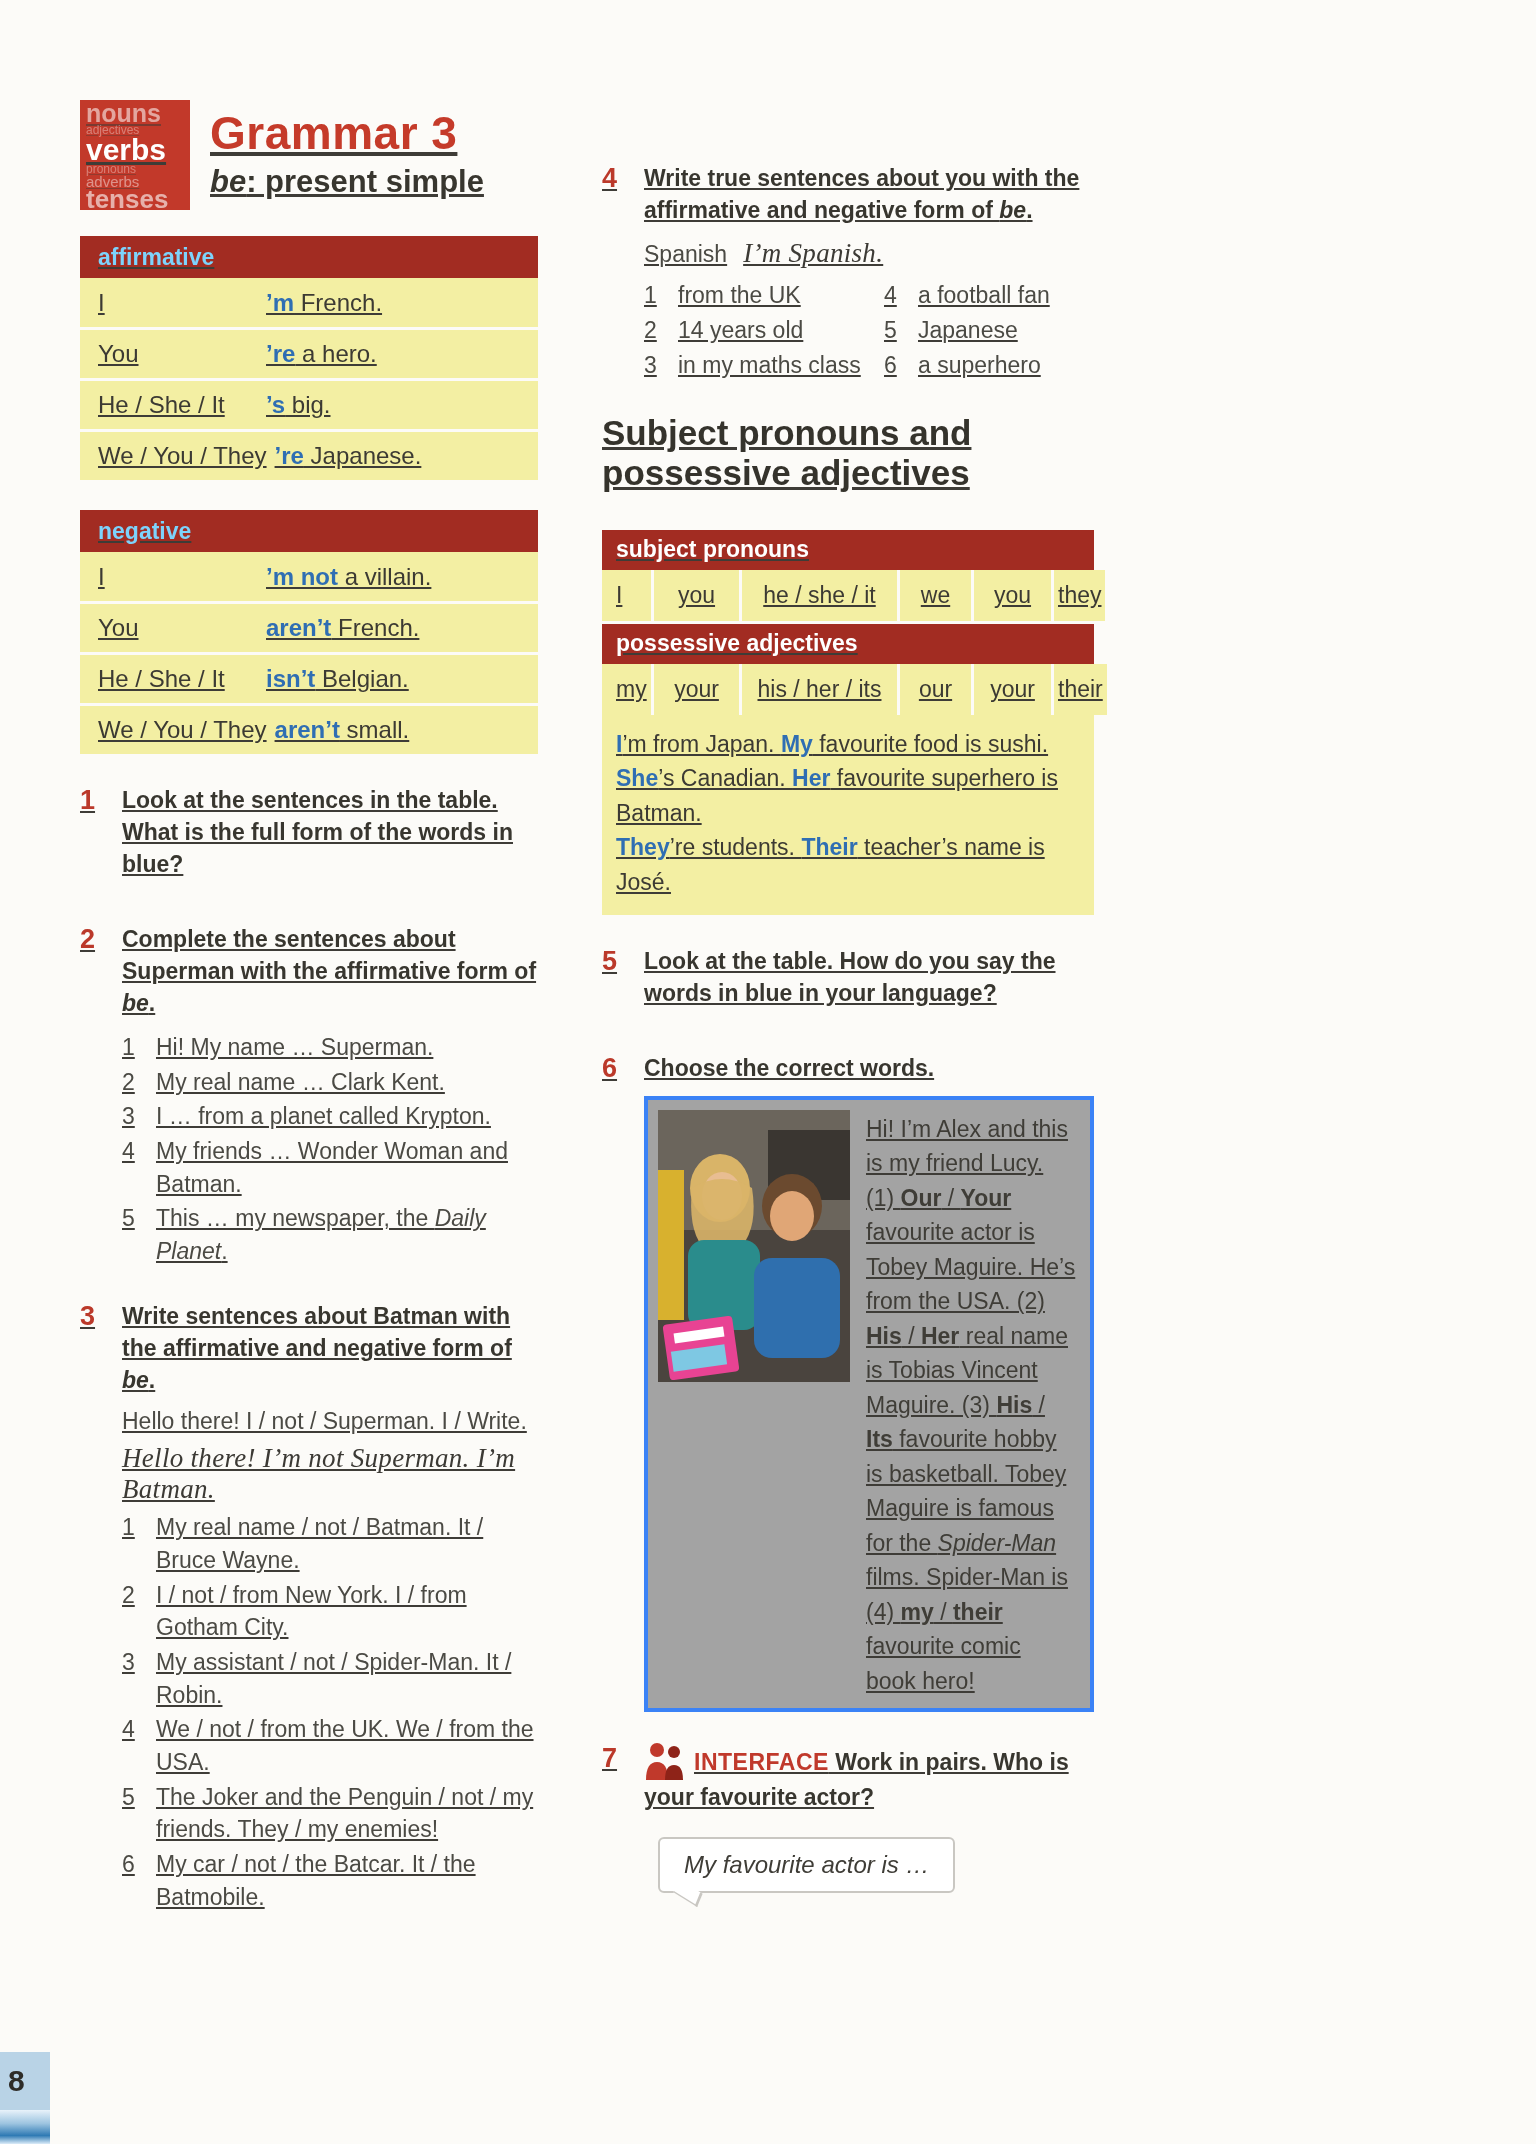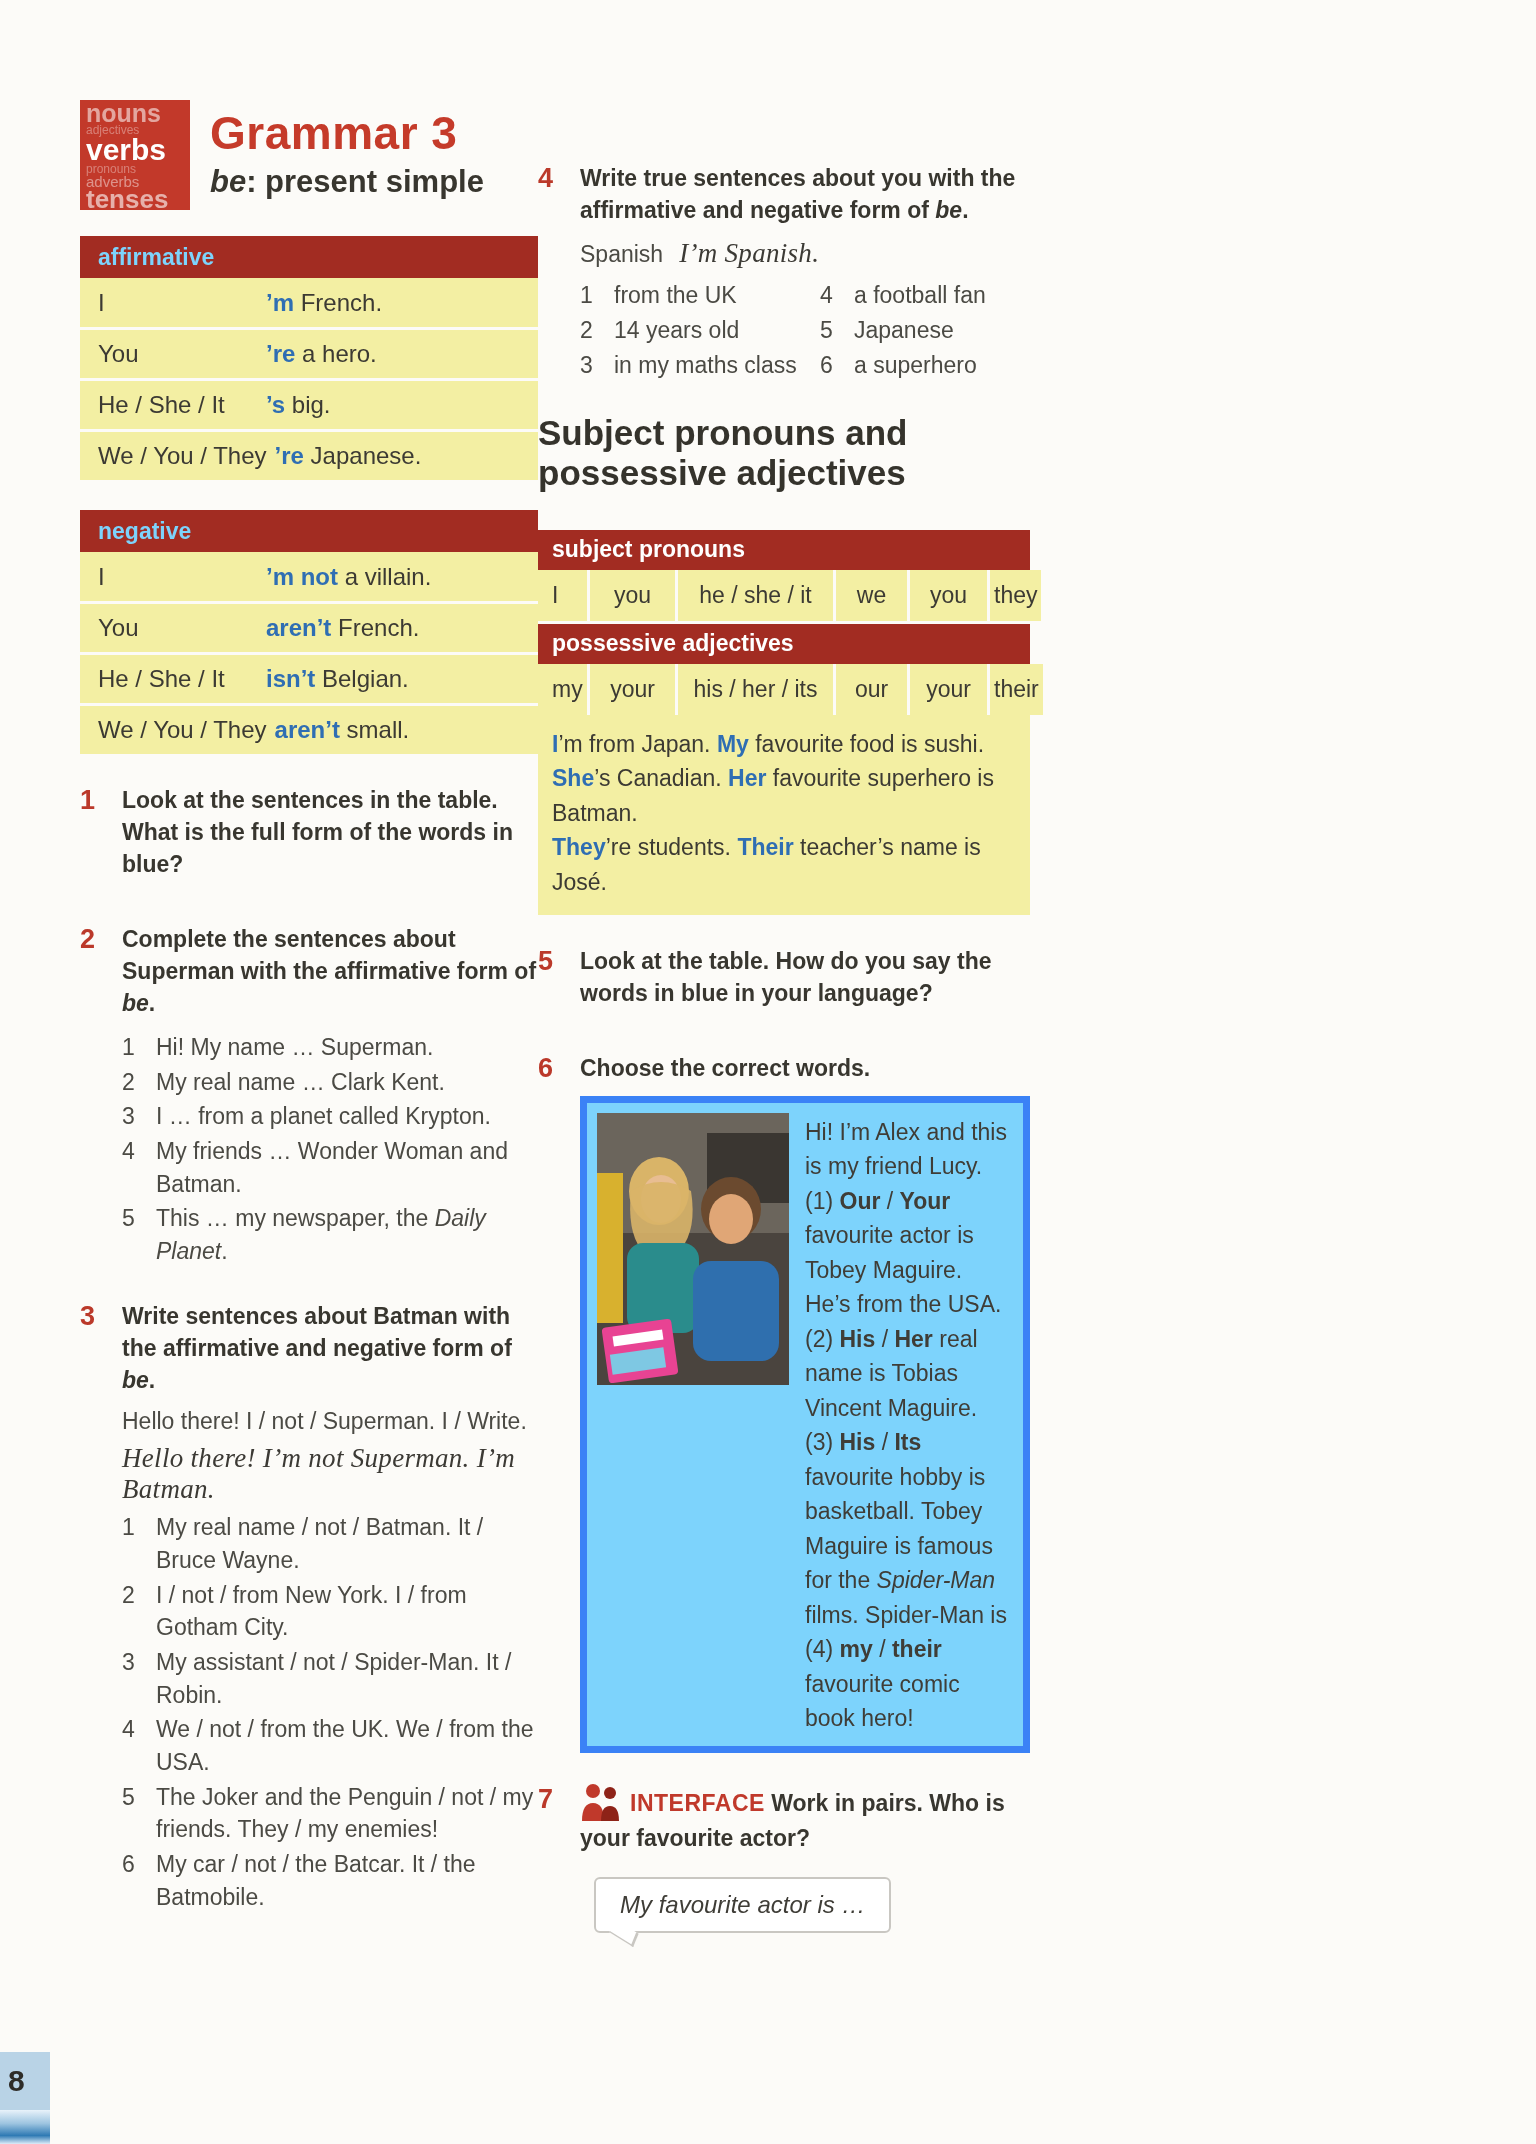--- a/index.html
+++ b/index.html
@@ -2,21 +2,21 @@
 <html><head>
 <meta charset="utf-8">
 <style>
   * { box-sizing: border-box; margin: 0; padding: 0; }
   html,body { background:#f2f0ec; }
   body { font-family:"Liberation Sans", sans-serif; }
   .page {
     position:relative; width:1536px; min-height:2144px; margin:0 auto;
     background:#fcfbf8; color:#3e3c37; overflow:hidden;
   }
-  .content { display:flex; padding:100px 0 0 80px; }
+  .content { display:flex; gap:64px; padding:100px 0 0 80px;text-decoration:underline; }
   .col-left { width:458px; flex:none; }
   .col-right { width:492px; flex:none; padding-top:62px; }
 
   
   .header-row { display:flex; gap:20px; margin-bottom:26px; }
   .logo {
     width:110px; height:110px; flex:none; background:#c2392a; color:#fff;
     overflow:hidden; padding:2px 6px; line-height:0.92;
   }
   .logo span { display:block; white-space:nowrap; }
@@ -81,21 +81,21 @@
     padding:12px 4px; border-right:3px solid #fcfbf8; border-bottom:3px solid #fcfbf8;
   }
   .ptable-cell:first-child { text-align:left; padding-left:14px; }
   .ptable-cell:last-child { border-right:none; }
   .ptable-grid.last .ptable-cell { border-bottom:none; }
   .ptable-examples { background:#f3efa3; padding:12px 14px 16px 14px; font-size:23px; color:#3c3a33; line-height:1.5; }
   .pblue { color:#2f6eb3; font-weight:700; }
 
   
   .choice-box {
-    border:7px solid #3b82f6; background:#7dd3fc; display:flex; gap:14px;
+    border:4px solid #3b82f6; background:#a3a3a3; display:flex; gap:14px;
     padding:10px; margin-top:4px;
   }
   .photo { width:192px; height:272px; flex:none; }
   .passage { flex:1; font-size:23px; color:#3f3d37; line-height:1.5; padding:2px 4px 0 2px; }
   .seg-b { font-weight:700; }
   .seg-i { font-style:italic; }
 
   
   .ex7-line { font-size:23px; font-weight:700; color:#38362f; line-height:1.5; }
   .interface-icon { display:inline-block; vertical-align:-10px; margin-right:8px; }

